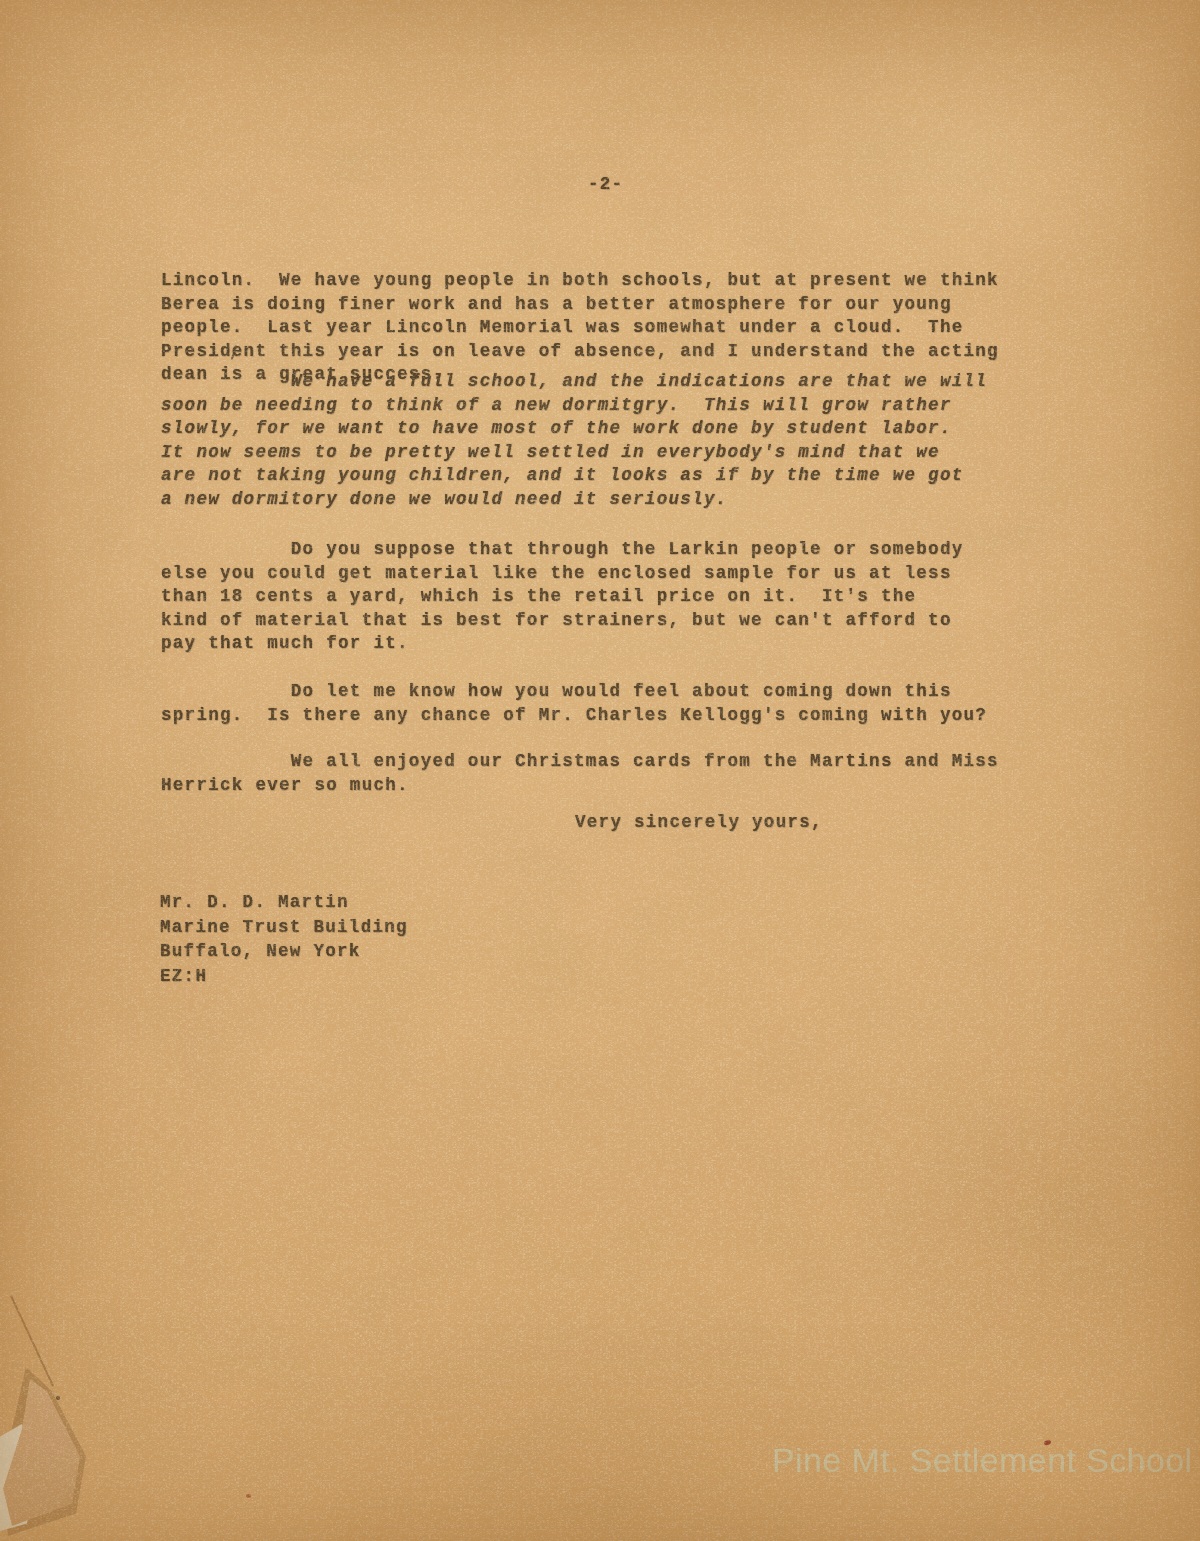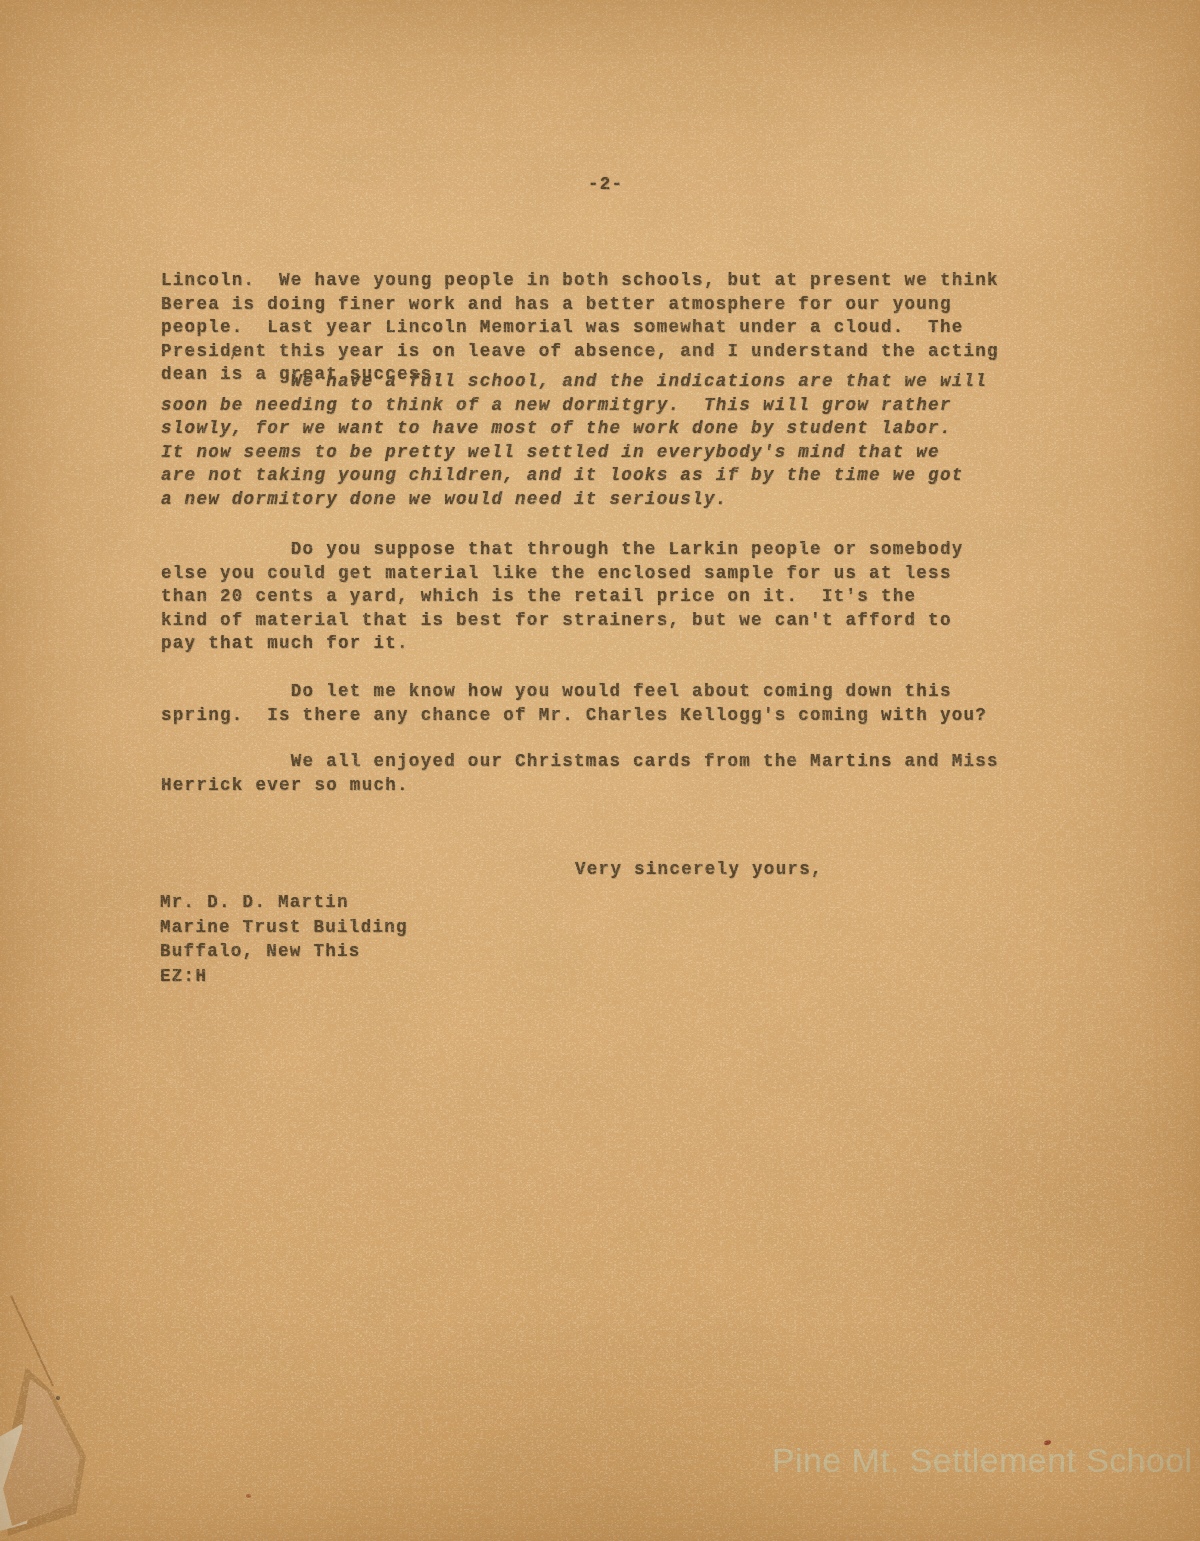--- a/index.html
+++ b/index.html
@@ -31,21 +31,21 @@
     white-space: pre;
     text-shadow: 0 0 1px rgba(62, 45, 26, 0.75), 0.6px 0.6px 0 rgba(62, 45, 26, 0.22);
     filter: blur(0.2px);
   }
   .page-number   { top: 173px; left: 588px; }
   .para-1        { top: 223px; margin-top: 46px; }
   .para-2        { top: 370px; font-style: italic; }
   .para-3        { top: 538px; }
   .para-4        { top: 680px; }
   .para-5        { top: 750px; }
-  .closing-line  { top: 858px; left: 575px; }
+  .closing-line  { top: 811px; left: 575px; }
   .address-block { top: 890px; left: 160px; line-height: 24.5px; }
 
   .watermark {
     position: absolute;
     top: 1441px;
     left: 772px;
     font-family: "Liberation Sans", sans-serif;
     font-size: 34px;
     font-weight: 400;
     letter-spacing: 0.4px;
@@ -121,32 +121,32 @@
 President this year is on leave of absence, and I understand the acting
 dean is a great success.</div>
   <div class="typed para-2">           We have a full school, and the indications are that we will
 soon be needing to think of a new dormitgry.  This will grow rather
 slowly, for we want to have most of the work done by student labor.
 It now seems to be pretty well settled in everybody's mind that we
 are not taking young children, and it looks as if by the time we got
 a new dormitory done we would need it seriously.</div>
   <div class="typed para-3">           Do you suppose that through the Larkin people or somebody
 else you could get material like the enclosed sample for us at less
-than 20 cents a yard, which is the retail price on it.  It's the
+than 18 cents a yard, which is the retail price on it.  It's the
 kind of material that is best for strainers, but we can't afford to
 pay that much for it.</div>
   <div class="typed para-4">           Do let me know how you would feel about coming down this
 spring.  Is there any chance of Mr. Charles Kellogg's coming with you?</div>
   <div class="typed para-5">           We all enjoyed our Christmas cards from the Martins and Miss
 Herrick ever so much.</div>
 
   <div class="typed closing-line">Very sincerely yours,</div>
   <div class="typed address-block">Mr. D. D. Martin
 Marine Trust Building
-Buffalo, New This
+Buffalo, New York
 EZ:H</div>
 
   <div class="watermark">Pine Mt. Settlement School 2021</div>
 
   <div class="stray-mark"></div>
 
   <div class="tear">
     <div class="shadow"></div>
     <div class="white"></div>
     <div class="flap"></div>

